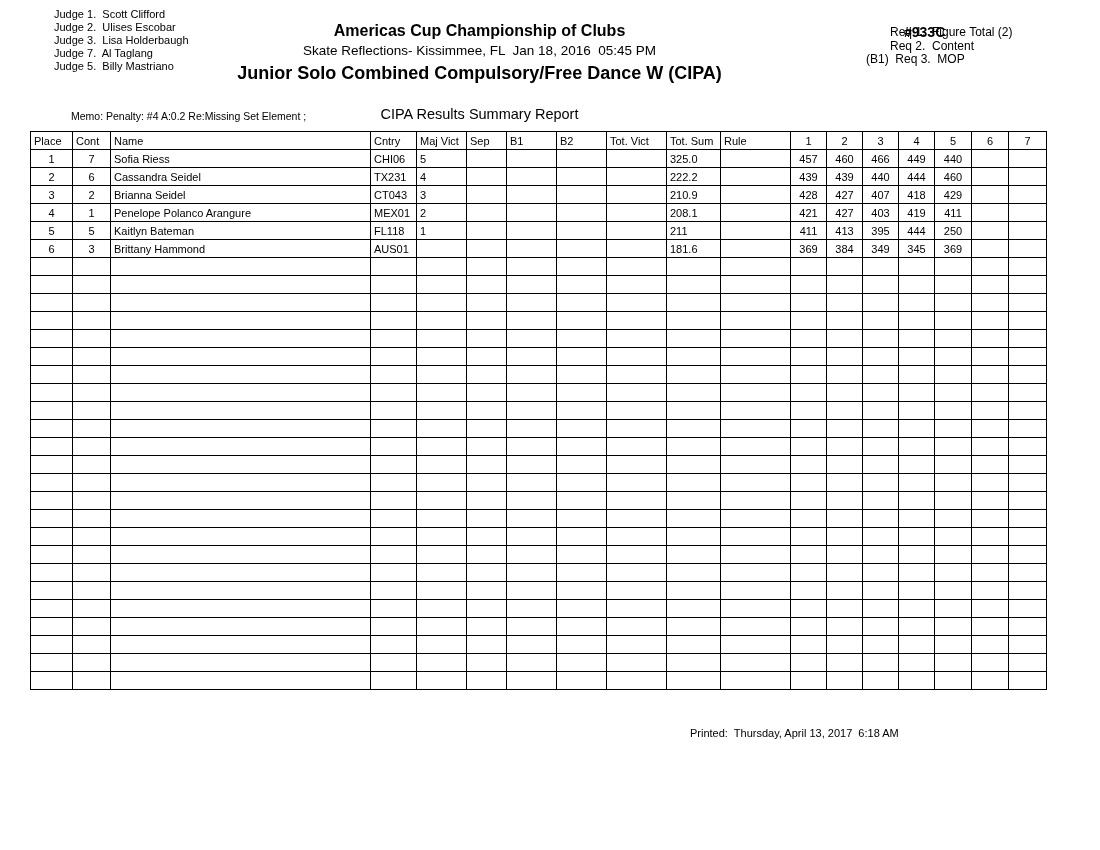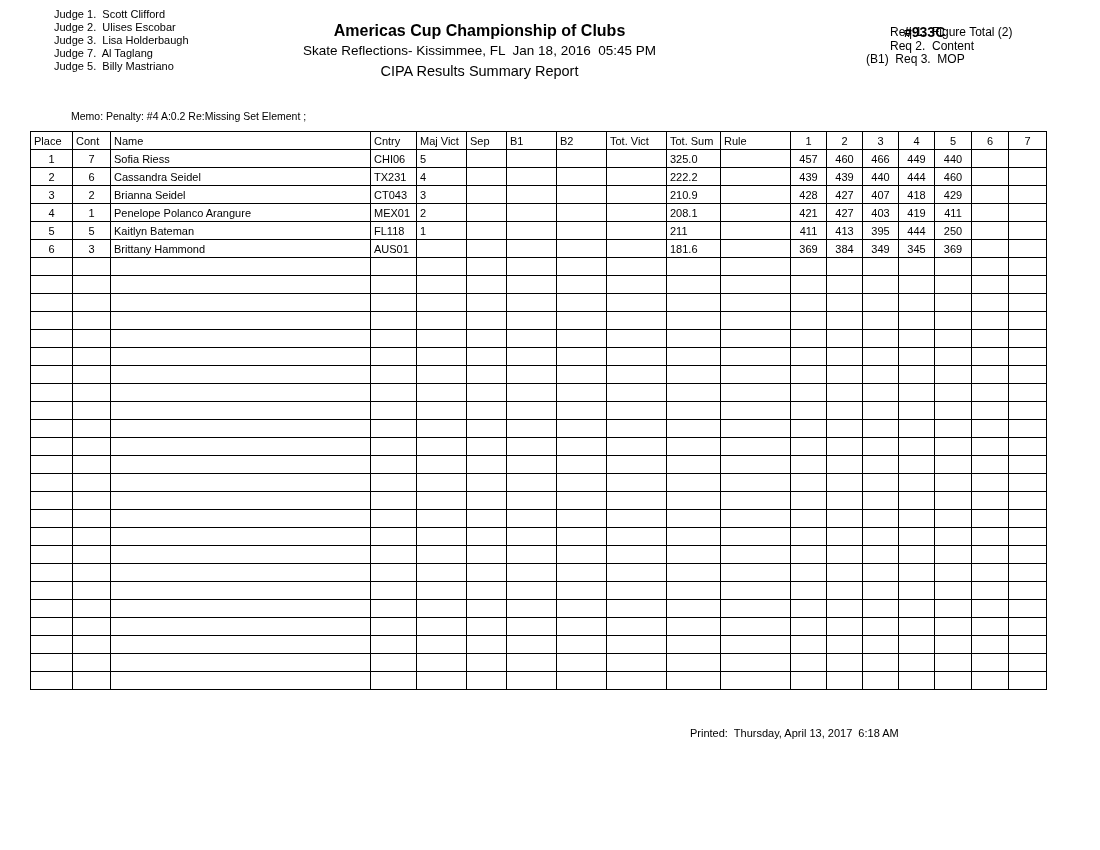--- a/index.html
+++ b/index.html
@@ -20,21 +20,21 @@
   }
 
   
   .center-header {
     position: absolute; left: 0; top: 22px; width: 959px;
     text-align: center;
   }
   .event-title   { font-size: 16px; font-weight: bold; }
   .venue-line    { font-size: 13.5px; margin-top: 3px; }
   .category-title{ font-size: 18px; font-weight: bold; margin-top: 5px; }
-  .report-title  { font-size: 14.5px; margin-top: 5px; }
+  .report-title  { font-size: 14.5px; margin-top: 22px; }
 
   
   .event-number {
     position: absolute; left: 904px; top: 24px;
     font-size: 14px; font-weight: bold;
   }
   .req-list {
     position: absolute; left: 890px; top: 26px;
     font-size: 12px; line-height: 13.5px;
   }
@@ -80,20 +80,21 @@
   <div class="pre">Judge 1.  Scott Clifford</div>
   <div class="pre">Judge 2.  Ulises Escobar</div>
   <div class="pre">Judge 3.  Lisa Holderbaugh</div>
   <div class="pre">Judge 7.  Al Taglang</div>
   <div class="pre">Judge 5.  Billy Mastriano</div>
 </div>
 
 <div class="center-header">
   <div class="event-title pre">Americas Cup Championship of Clubs</div>
   <div class="venue-line pre">Skate Reflections- Kissimmee, FL  Jan 18, 2016  05:45 PM</div>
+  <div class="category-title pre">Junior Solo Combined Compulsory/Free Dance W (CIPA)</div>
   <div class="report-title pre">CIPA Results Summary Report</div>
 </div>
 
 <div class="event-number pre">#933C</div>
 <div class="req-list">
   <div class="req-line pre">Req 1.  Figure Total (2)</div>
   <div class="req-line pre">Req 2.  Content</div>
   <div class="req-line pre">(B1)  Req 3.  MOP</div>
 </div>
 

